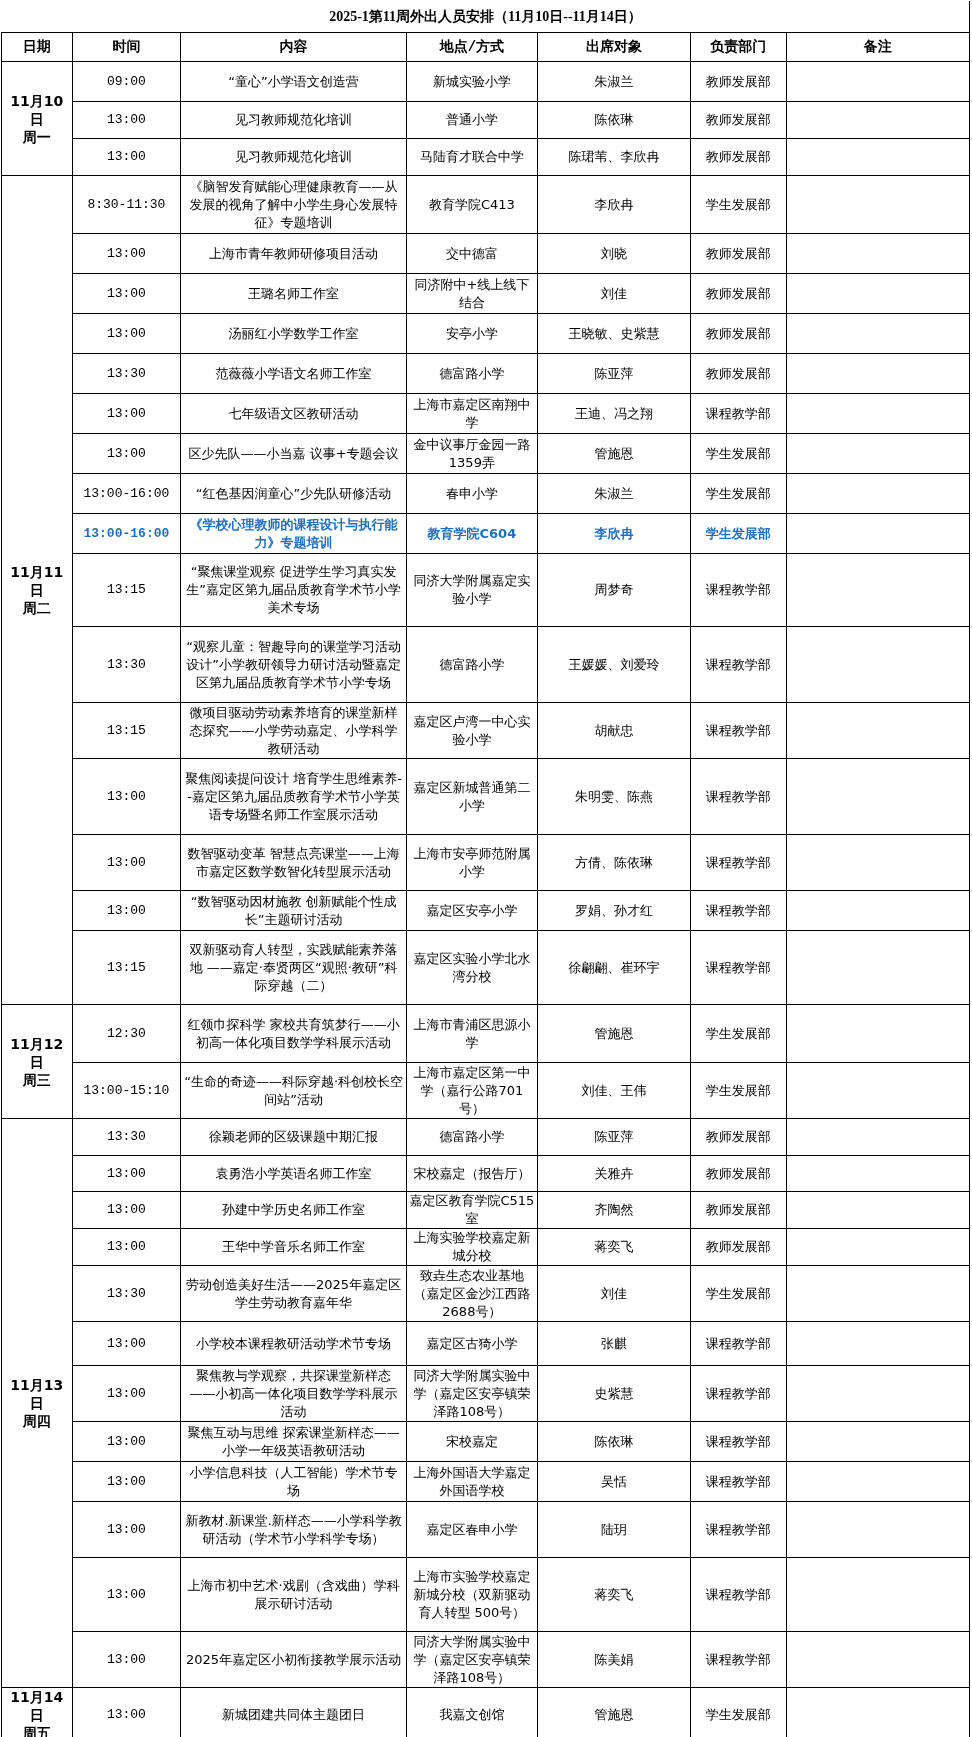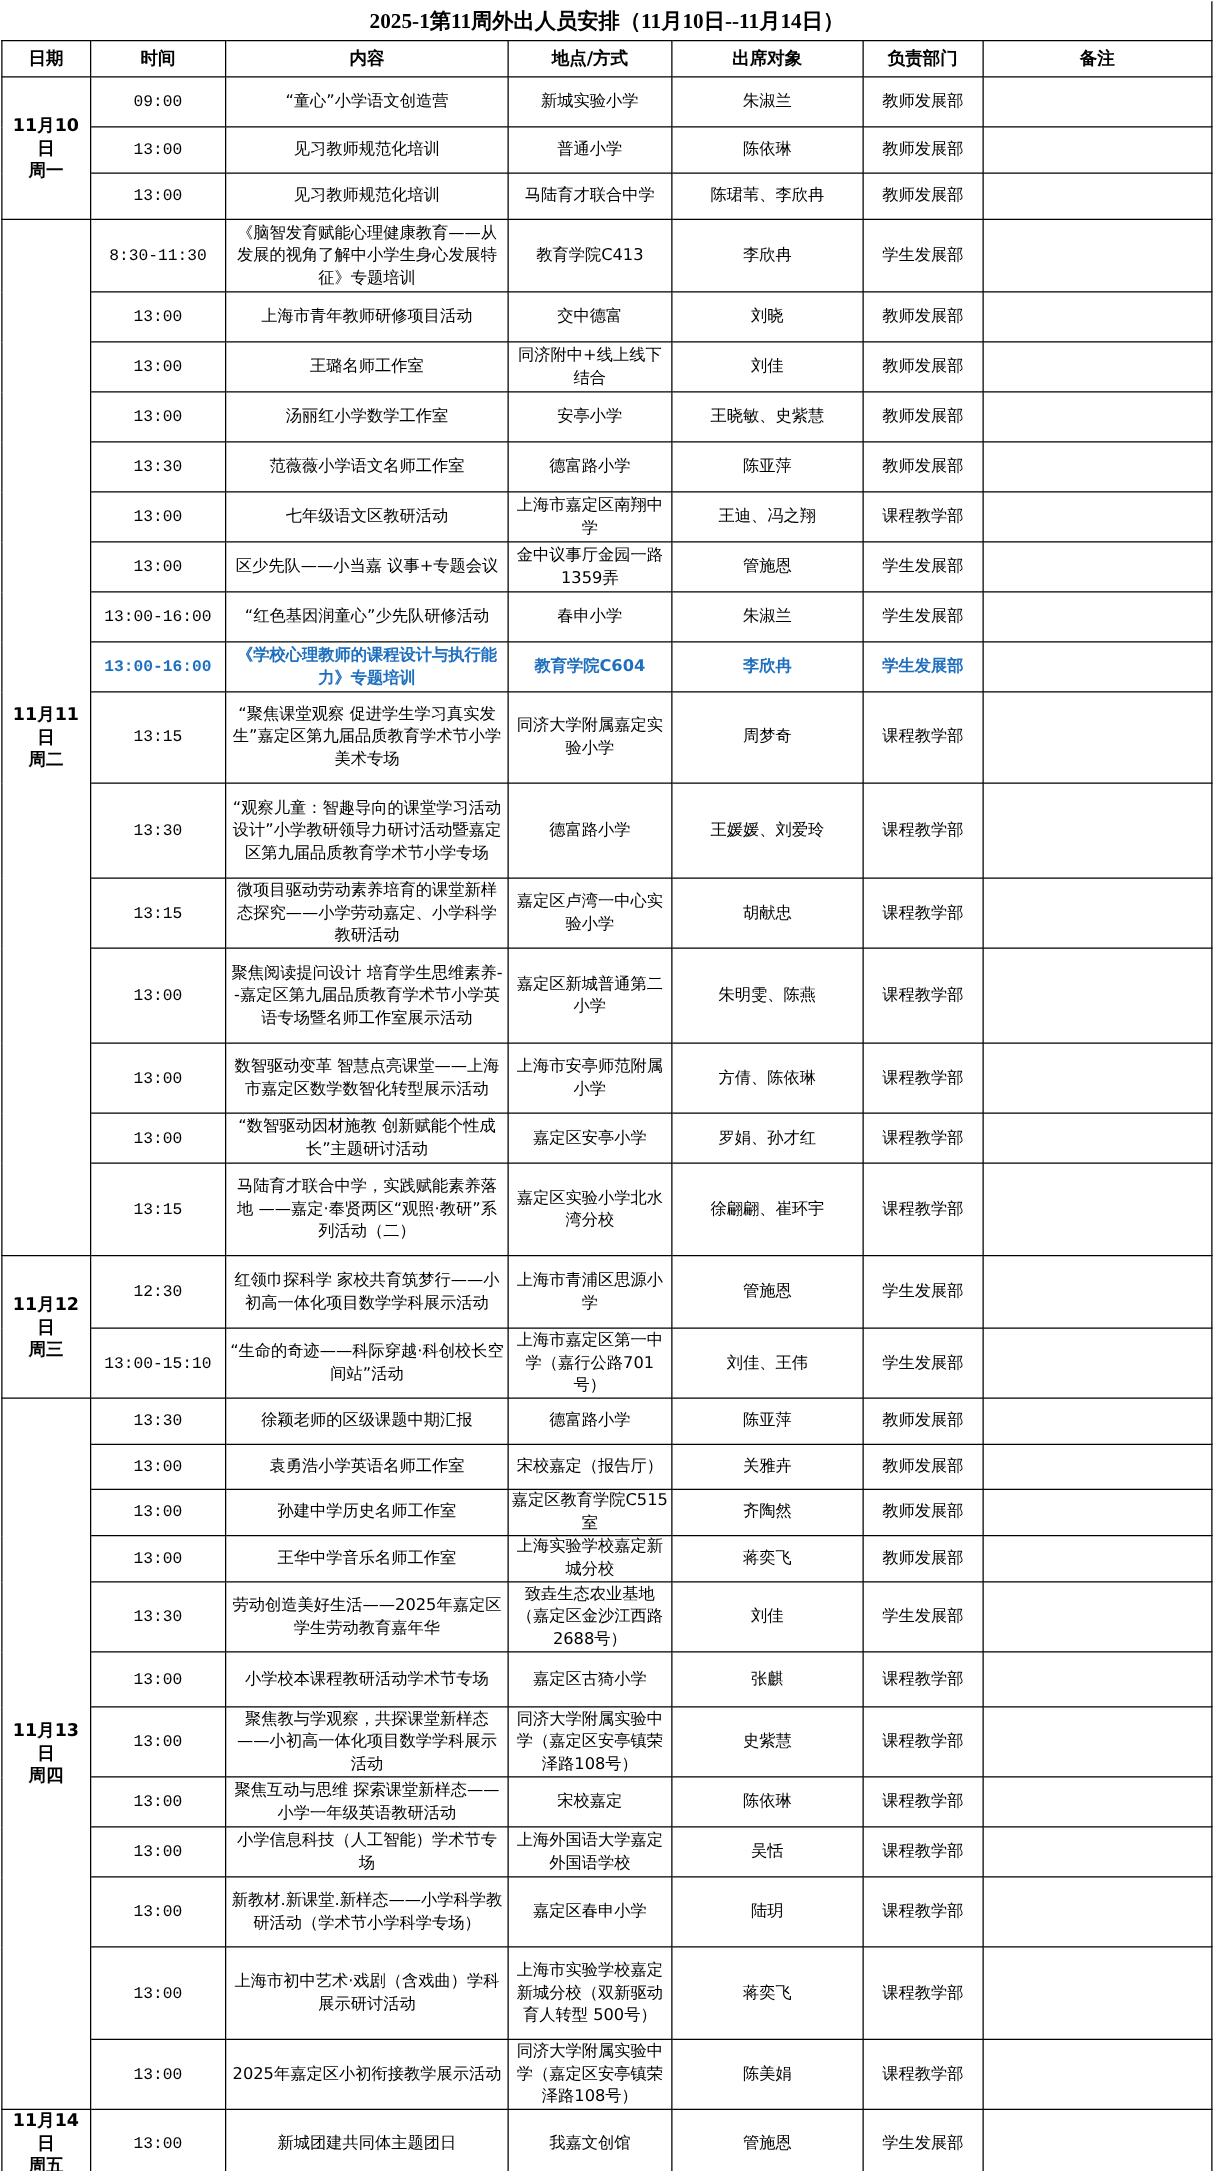--- a/index.html
+++ b/index.html
@@ -1,25 +1,25 @@
 <!DOCTYPE html>
 <html><head>
 <meta charset="utf-8">
 <style>
   html, body { margin:0; padding:0; background:#ffffff; }
   body { width:972px; height:1737px; position:relative; overflow:hidden;
          font-family:"DejaVu Sans", "Liberation Sans", sans-serif; color:#000; }
   .title { position:absolute; left:2px; top:1px; width:967px; height:31px;
            display:flex; align-items:center; justify-content:center;
-           font-family:"Liberation Serif", "DejaVu Serif", serif; font-weight:bold; font-size:17px;
+           font-family:"Liberation Serif", "DejaVu Serif", serif; font-weight:bold; font-size:14px;
            border-right:1px solid #000;text-align:center; }
   table { position:absolute; left:1px; top:32px; border-collapse:collapse; table-layout:fixed; width:969px; }
   td, th { border:1px solid #000; text-align:center; vertical-align:middle; padding:0 2px;
            font-size:13px; line-height:18px; overflow:hidden; }
-  th { font-weight:bold; font-size:14px; height:28px; }
+  th { font-weight:bold; font-size:14px; height:28px;font-family:Liberation Mono, monospace; }
   td.time { font-family:Liberation Mono, monospace; font-size:13px; }
   tr.hl td { color:#1f6fbf; font-weight:bold; }
   td.date { font-size:14px;font-weight:bold; }
   .cw0{width:70px}.cw1{width:108px}.cw2{width:224px}.cw3{width:130px}.cw4{width:152px}.cw5{width:95px}.cw6{width:182px}
 </style>
 </head>
 <body>
 
 <div class="title">2025-1第11周外出人员安排（11月10日--11月14日）</div>
 
@@ -192,21 +192,21 @@
       <tr style="height: 40px;">
         <td class="time">13:00</td>
         <td>“数智驱动因材施教 创新赋能个性成长”主题研讨活动</td>
         <td>嘉定区安亭小学</td>
         <td>罗娟、孙才红</td>
         <td>课程教学部</td>
         <td></td>
       </tr>
       <tr style="height: 74px;">
         <td class="time">13:15</td>
-        <td>马陆育才联合中学，实践赋能素养落地 ——嘉定·奉贤两区“观照·教研”系列活动（二）</td>
+        <td>双新驱动育人转型，实践赋能素养落地 ——嘉定·奉贤两区“观照·教研”科际穿越（二）</td>
         <td>嘉定区实验小学北水湾分校</td>
         <td>徐翩翩、崔环宇</td>
         <td>课程教学部</td>
         <td></td>
       </tr>
       <tr style="height: 58px;">
         <td class="date" rowspan="2">
           <div>11月12日</div>
           <div>周三</div>
         </td>

